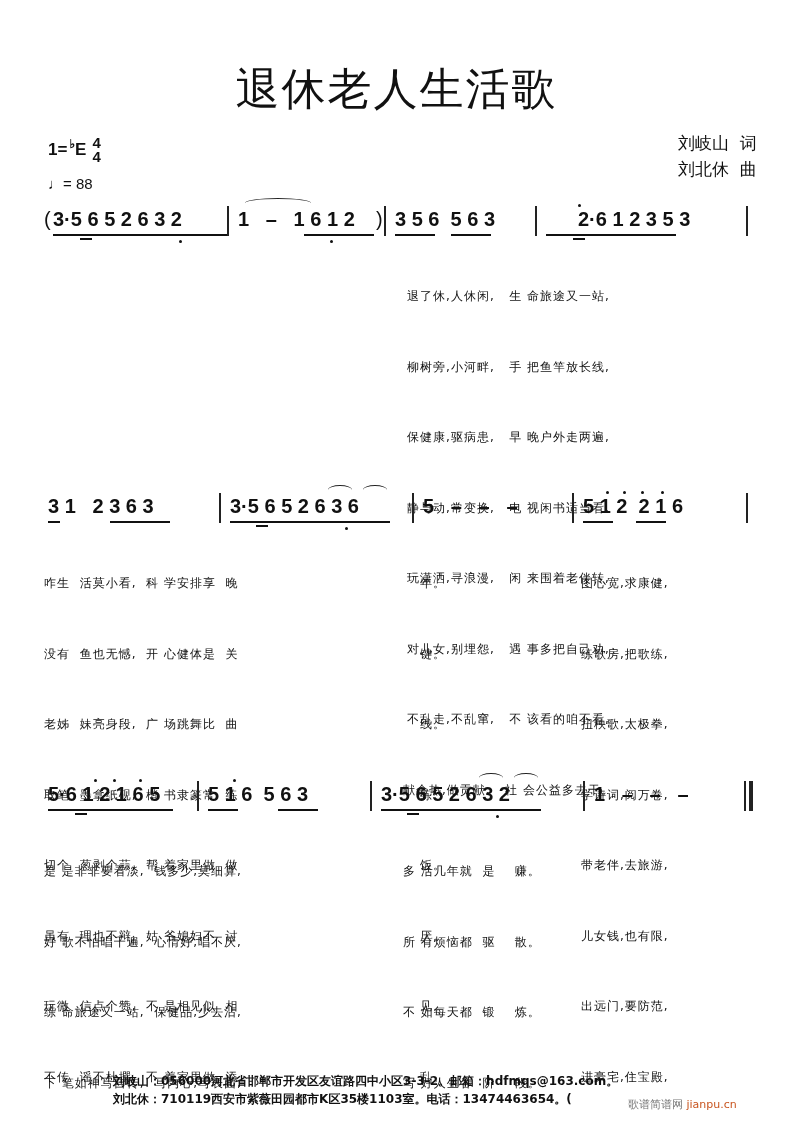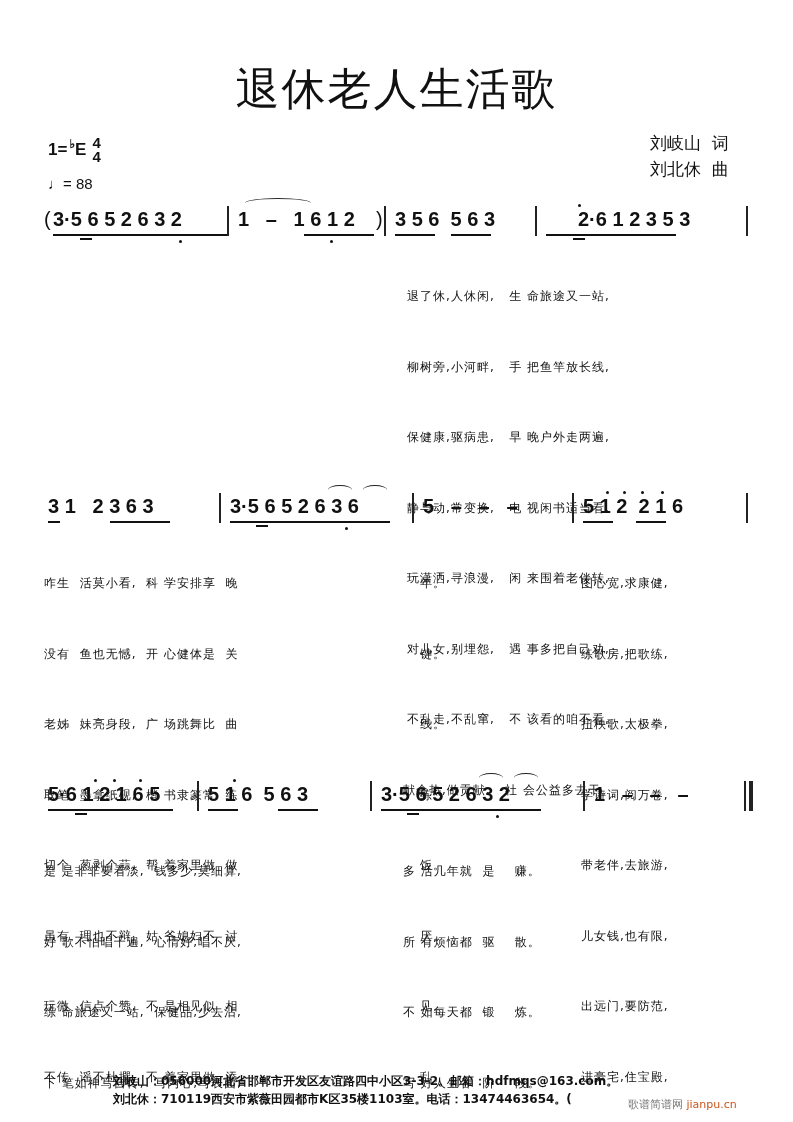--- a/index.html
+++ b/index.html
@@ -3,21 +3,21 @@
 <meta charset="utf-8">
 <style>
   * { margin:0; padding:0; box-sizing:border-box; }
   body { width:793px; height:1122px; background:#fff; position:relative; overflow:hidden; font-family:"DejaVu Sans", sans-serif; color:#111; }
   .title { position:absolute; left:0; width:793px; top:60px; text-align:center; font-size:44px; letter-spacing:2px; font-family:"DejaVu Sans", sans-serif; }
   .key { position:absolute; left:48px; top:136px; font-family:"Liberation Sans", sans-serif; font-weight:bold; font-size:17px; display:flex; align-items:center; }
   .key .flat { font-size:12px; position:relative; top:-6px; margin-left:2px; }
   .key .frac { display:inline-flex; flex-direction:column; align-items:center; margin-left:6px; font-size:15px; line-height:14px; }
   .tempo { position:absolute; left:48px; top:175px; font-family:"Liberation Sans", sans-serif; font-size:15px;text-align:center; }
   .credits { position:absolute; left:650px; top:130px; font-size:17px; line-height:26px; }
-  .credits div { white-space:pre; }
+  .credits div { white-space:pre;margin-left:28px; }
   .row-notes { position:absolute; left:38px; height:30px; font-family:"Liberation Sans", sans-serif; font-weight:bold; font-size:20px; }
   .n { position:absolute; top:0; white-space:pre; }
   .bar { position:absolute; width:2px; background:#222; height:30px; }
   .ul { position:absolute; height:2px; background:#111; }
   .dot { position:absolute; width:3px; height:3px; background:#111; border-radius:50%; }
   .tie { position:absolute; border-top:1.5px solid #222; border-radius:50% 50% 0 0; height:10px; }
   .lyrics { position:absolute; font-size:12px; line-height:23.5px; white-space:pre; letter-spacing:1px;text-align:center; }
   .footer { position:absolute; left:113px; top:1072px; font-size:12px; font-weight:bold; line-height:18px; font-family:"DejaVu Sans", sans-serif; }
   .wm { position:absolute; left:628px; top:1097px; font-size:11px; color:#777; }
   .wm span { color:#c8541e; }

